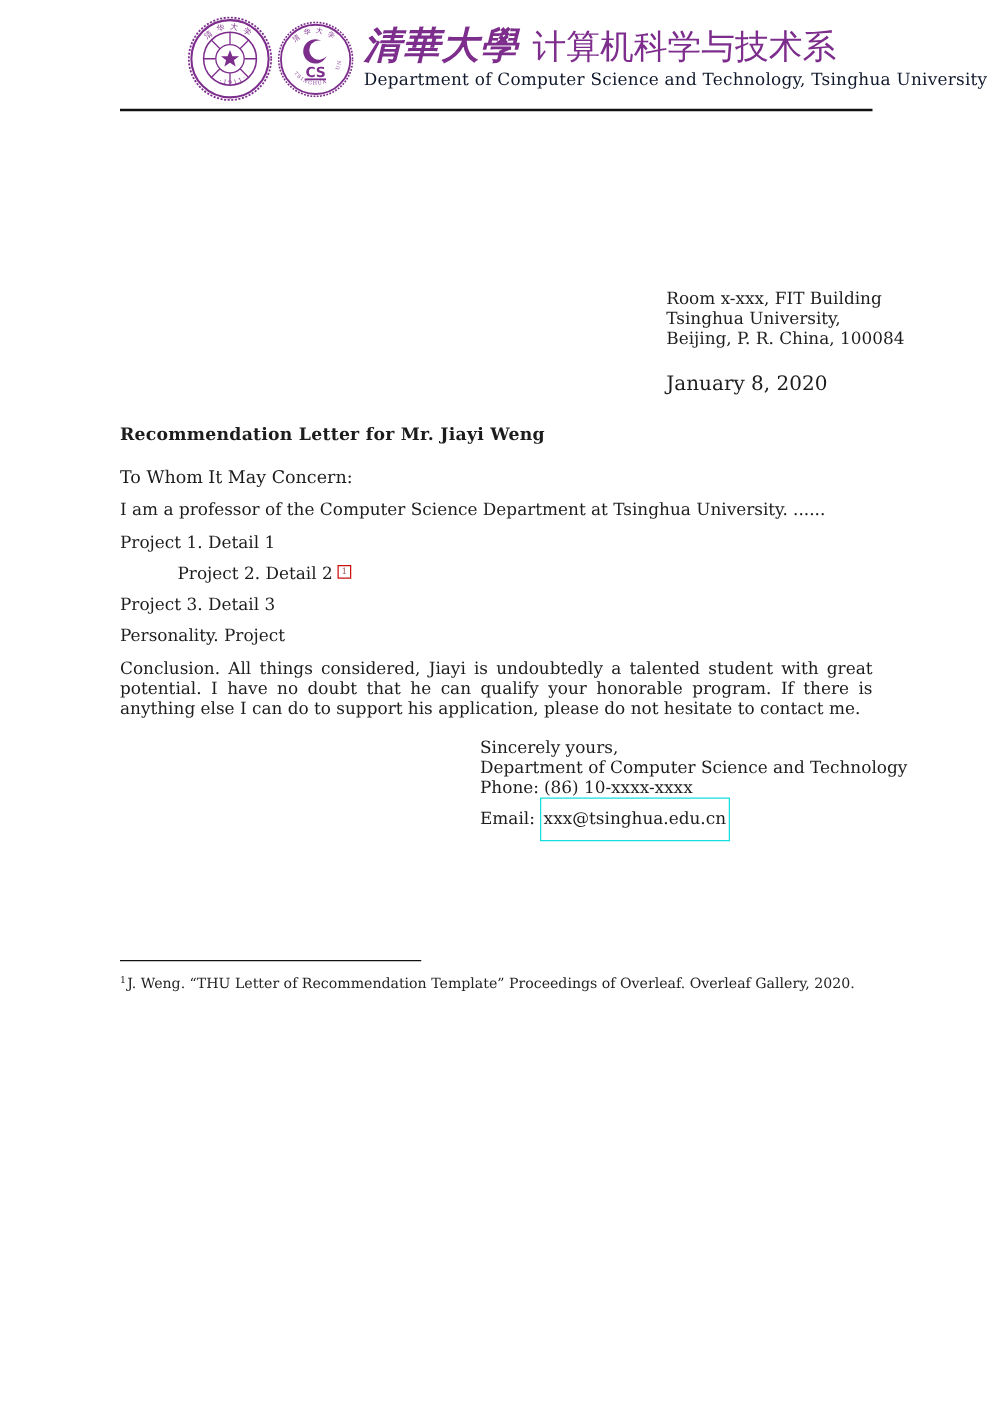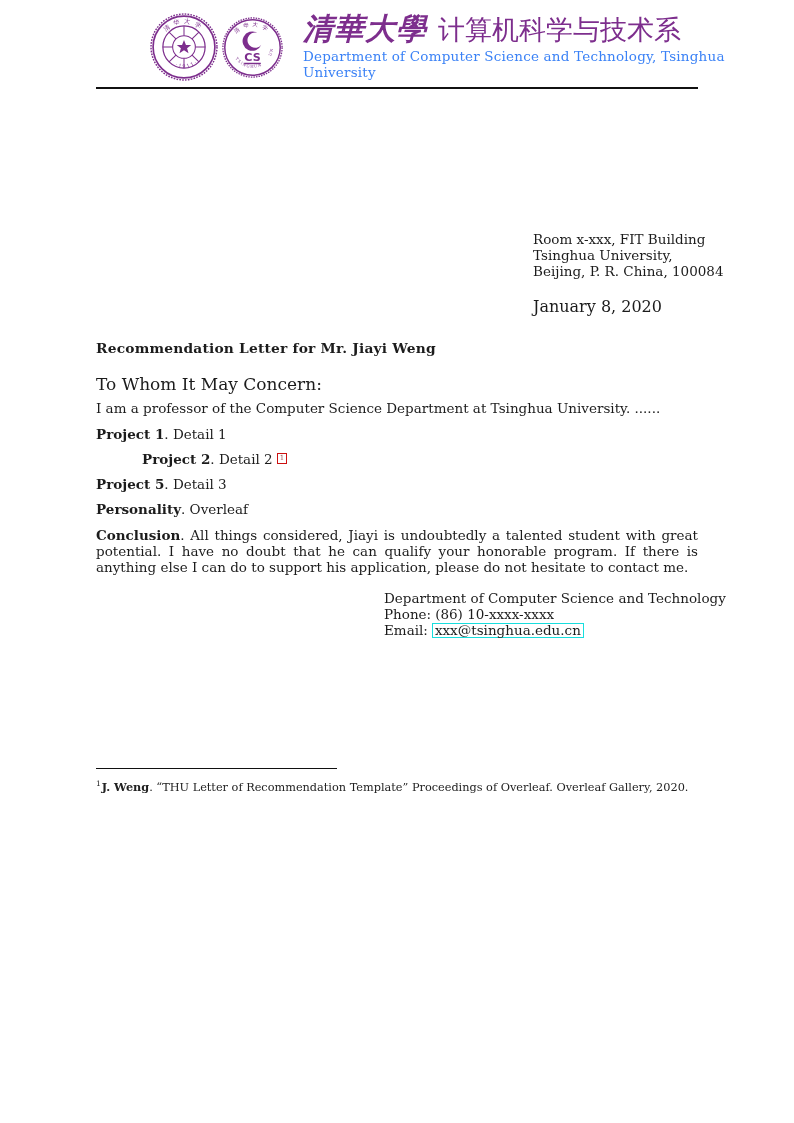--- a/index.html
+++ b/index.html
@@ -12,61 +12,61 @@
     overflow:hidden;
   }
   
   .letterhead{
     position:absolute;left:150px;top:13px;
     display:flex;align-items:center;
   }
   .seal{flex:0 0 auto;}
   .seal-1{width:68px;height:68px;}
   .seal-2{width:61px;height:61px;margin-left:4px;}
-  .head-text{margin-left:20px;}
+  .head-text{margin-left:8px;}
   .zh-line{white-space:nowrap;line-height:1;}
   .zh-cal{
     font-family:"DejaVu Serif","Liberation Serif",serif;
     font-style:italic;font-weight:bold;
     font-size:30px;color:#7d2e8d;letter-spacing:1px;
   }
   .zh-dept{
     font-family:"DejaVu Sans","Liberation Sans",sans-serif;
     font-size:27px;color:#7d2e8d;letter-spacing:0px;margin-left:6px;
   }
   .en-line{
     margin-top:4px;
-    font-size:13.5px;color:#3b82f6;letter-spacing:0.2px;
+    font-size:13.5px;color:#0f172a;letter-spacing:0.2px;
   }
   .head-rule{
     position:absolute;left:96px;top:87px;width:602px;height:2px;
     background:#111111;
   }
   
   .address{
     position:absolute;left:533px;top:231px;
     font-size:13.5px;line-height:16.2px;
   }
   .date{
     position:absolute;left:533px;top:297px;
     font-size:16px;
   }
   
   .letter-title{
     position:absolute;left:96px;top:340px;
     font-size:13.8px;font-weight:bold;letter-spacing:0.2px;
   }
-  .salutation{position:absolute;left:96px;top:374px;font-size:17px;}
+  .salutation{position:absolute;left:96px;top:374px;font-size:14px;}
   .intro{position:absolute;left:96px;top:400px;font-size:13.5px;text-align:center;}
   .item-row{position:absolute;left:96px;font-size:13.5px;}
   .row-1{top:426px;}
   .row-2{top:451px;margin-left:46px;}
   .row-3{top:476px;}
   .row-4{top:501px;}
-  .b{font-weight:bold;}
+  .b{font-weight:normal;}
   .fn-link{
     display:inline-block;
     margin-left:4px;
     border:1px solid #cc1111;
     color:#995555;
     font-size:7px;line-height:9px;
     padding:0 2px;
     vertical-align:4px;
   }
   .conclusion{
@@ -76,21 +76,21 @@
   
   .signature{
     position:absolute;left:384px;top:591px;
     font-size:13.5px;line-height:15.8px;
   }
   .sig-line{white-space:nowrap;}
   .sig-lbl{margin-right:4px;}
   .link-box{
     display:inline-block;
     border:1.5px solid #17dede;
-    padding:0 2px;
+    padding:10px 2px;
     color:#1c1c1c;text-decoration:none;
     line-height:13px;
   }
   .link-mono{
     font-family:"DejaVu Sans Mono","Liberation Mono",monospace;
     font-size:12.3px;
   }
   
   .footnote-rule{
     position:absolute;left:96px;top:768px;width:241px;height:1.4px;
@@ -168,31 +168,32 @@
   <div class="salutation">To Whom It May Concern:</div>
   <div class="intro">I am a professor of the Computer Science Department at Tsinghua University. ......</div>
 
   <div class="item-row row-1">
     <span class="b">Project 1</span><span>. Detail 1</span>
   </div>
   <div class="item-row row-2">
     <span class="b">Project 2</span><span>. Detail 2</span><sup class="fn-link">1</sup>
   </div>
   <div class="item-row row-3">
-    <span class="b">Project 5</span><span>. Detail 3</span>
+    <span class="b">Project 3</span><span>. Detail 3</span>
   </div>
   <div class="item-row row-4">
-    <span class="b">Personality</span><span>. Overleaf</span>
+    <span class="b">Personality</span><span>. Project</span>
   </div>
 
   <div class="conclusion">
     <span class="b">Conclusion</span><span>. All things considered, Jiayi is undoubtedly a talented student with great potential. I have no doubt that he can qualify your honorable program. If there is anything else I can do to support his application, please do not hesitate to contact me.</span>
   </div>
 
   <div class="signature">
+    <div class="sig-line">Sincerely yours,</div>
     <div class="sig-line">Department of Computer Science and Technology</div>
     <div class="sig-line">
       <span class="sig-lbl">Phone:</span><span>(86) 10-xxxx-xxxx</span>
     </div>
     <div class="sig-line">
       <span class="sig-lbl">Email:</span><a href="#" class="link-box">xxx@tsinghua.edu.cn</a>
     </div>
   </div>
 
   <div class="footnote-rule"></div>

